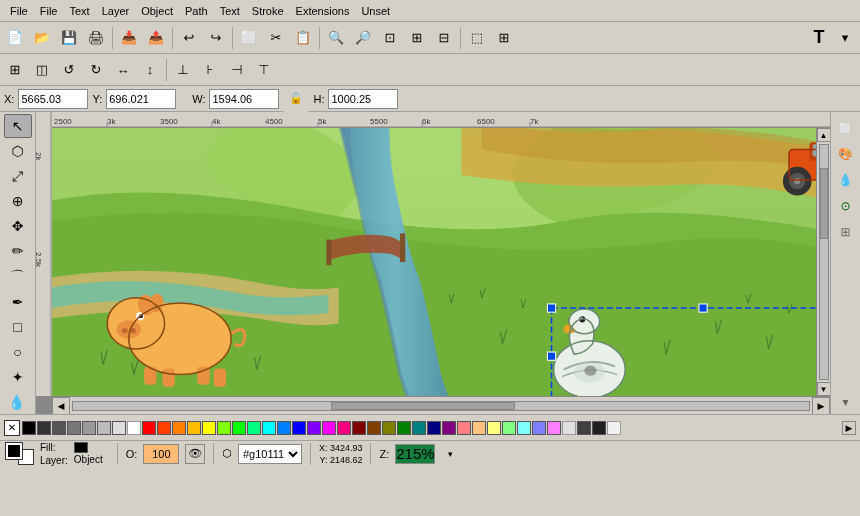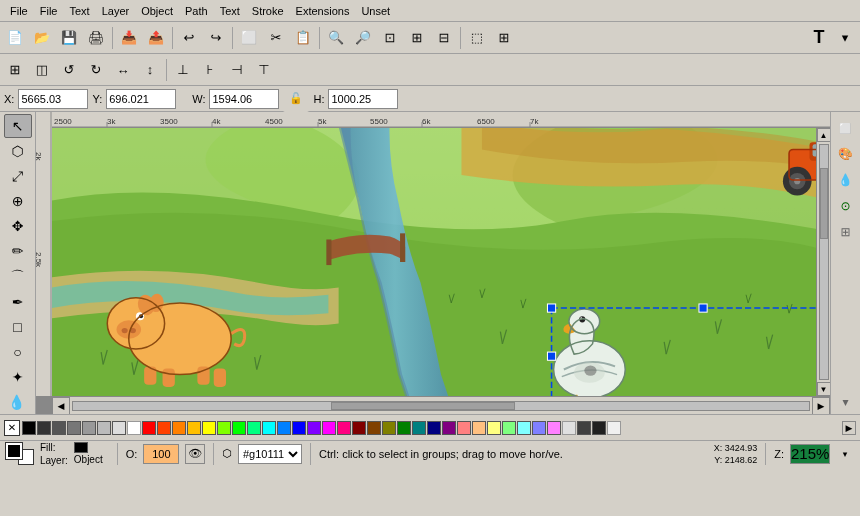--- a/index.html
+++ b/index.html
@@ -621,21 +621,20 @@
 
   <div style="width:20px; height:20px; display:flex; align-items:center; justify-content:center; cursor:pointer; border:1px solid #888;">👁</div>
   <div class="tb-sep"></div>
 
   <span>⬡</span>
   <select class="layer-select">
     <option>#g10111</option>
   </select>
   <div class="tb-sep"></div>
 
-  <span style="flex:1; overflow:hidden; white-space:nowrap; text-overflow:ellipsis;">Ctrl: click to select in groups; drag to move hor/ve.</span>
 
   <div style="display:flex; flex-direction:column; font-size:9px; line-height:12px; text-align:right;">
     <span>X: 3424.93</span>
     <span>Y: 2148.62</span>
   </div>
   <div class="tb-sep"></div>
 
   <span>Z:</span>
   <input class="zoom-input" value="215%" style="">
   <div class="tb-btn" style="width:18px; height:18px; font-size:9px;">▾</div>

